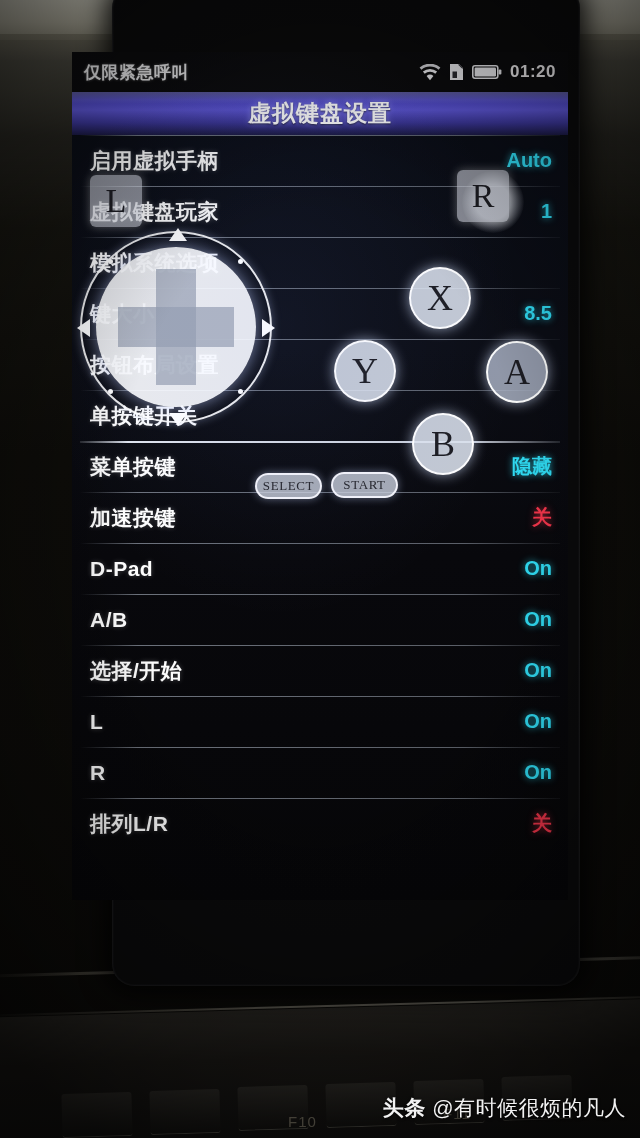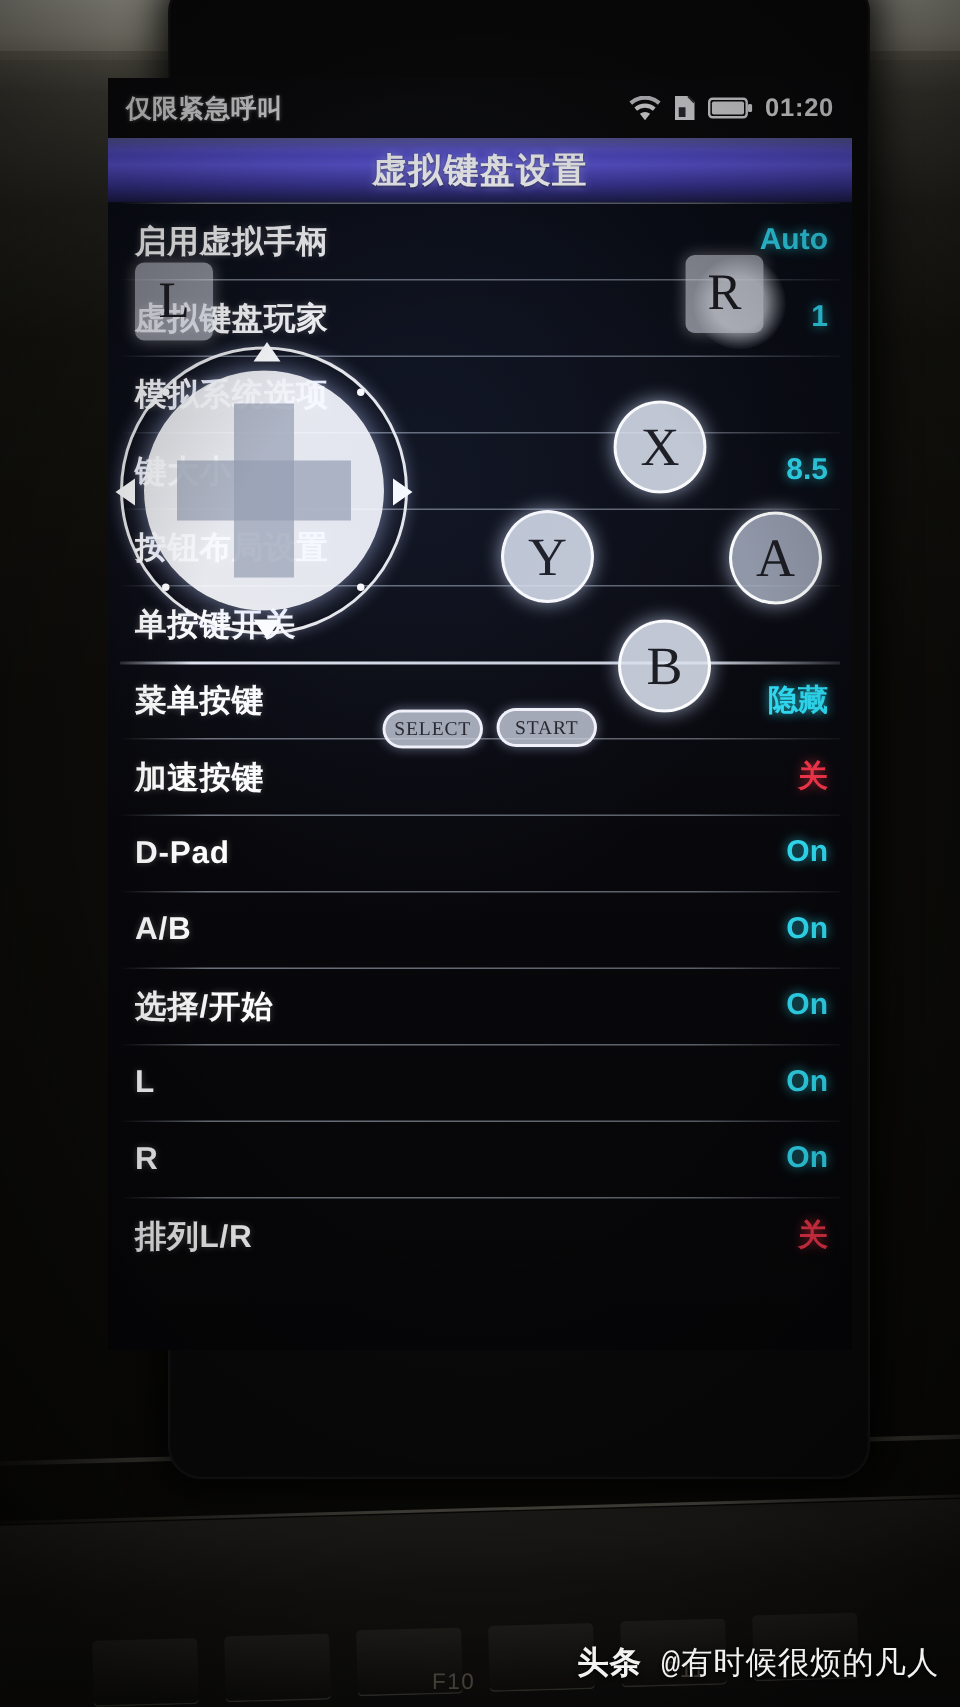--- a/index.html
+++ b/index.html
@@ -132,21 +132,21 @@
   svg.sbi{display:block;}
 
   
   .vignette{position:absolute;left:0;top:0;width:640px;height:1138px;pointer-events:none;
     background:radial-gradient(ellipse 78% 62% at 50% 44%,rgba(0,0,0,0) 40%,rgba(0,0,0,.38) 82%,rgba(0,0,0,.62) 100%);}
   .screenglow{position:absolute;left:72px;top:52px;width:496px;height:848px;pointer-events:none;
     background:radial-gradient(ellipse 70% 50% at 42% 32%,rgba(120,150,255,.07),rgba(0,0,0,0) 70%);}
 
   .watermark{position:absolute;right:14px;bottom:16px;color:#f2f2f2;font-size:21px;
     font-weight:bold;letter-spacing:.5px;text-shadow:0 1px 3px rgba(0,0,0,.9);
-    font-family:Liberation Mono, monospace;}
+    font-family:Liberation Sans, sans-serif;}
   .watermark .at{font-weight:normal;}
 </style>
 </head>
 <body>
 
 <div id="scene">
 
   <div class="bg-desk"></div>
   <div class="bg-wall"></div>
   <div class="bg-wall2"></div>

